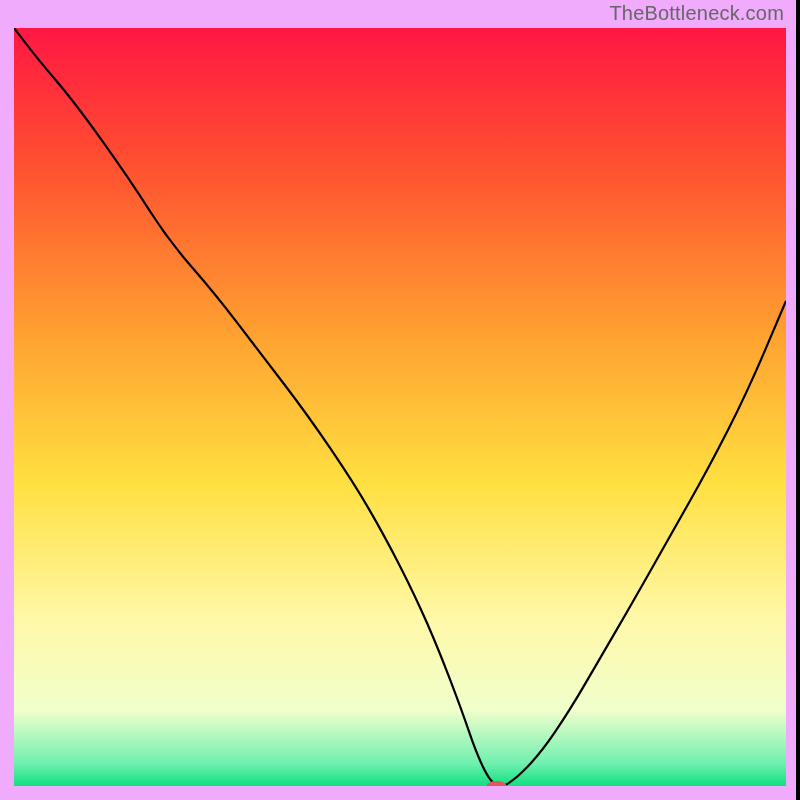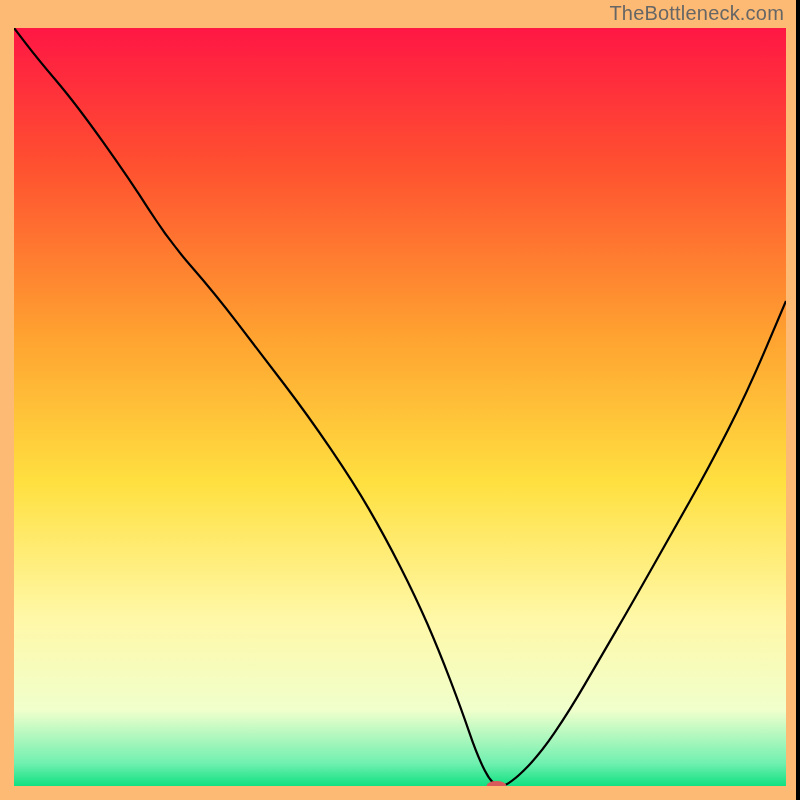--- a/index.html
+++ b/index.html
@@ -8,21 +8,21 @@
     width: 800px;
     height: 800px;
     overflow: hidden;
     background: #000;
     font-family: Arial, Helvetica, sans-serif;
   }
   .frame {
     position: relative;
     width: 796px;
     height: 800px;
-    background: #fdba74;
+    background: #f0abfc;
   }
   .watermark {
     position: absolute;
     top: 2px;
     right: 12px;
     color: #666;
     font-size: 20px;
     font-weight: 500;
     letter-spacing: 0.2px;
     z-index: 10;

